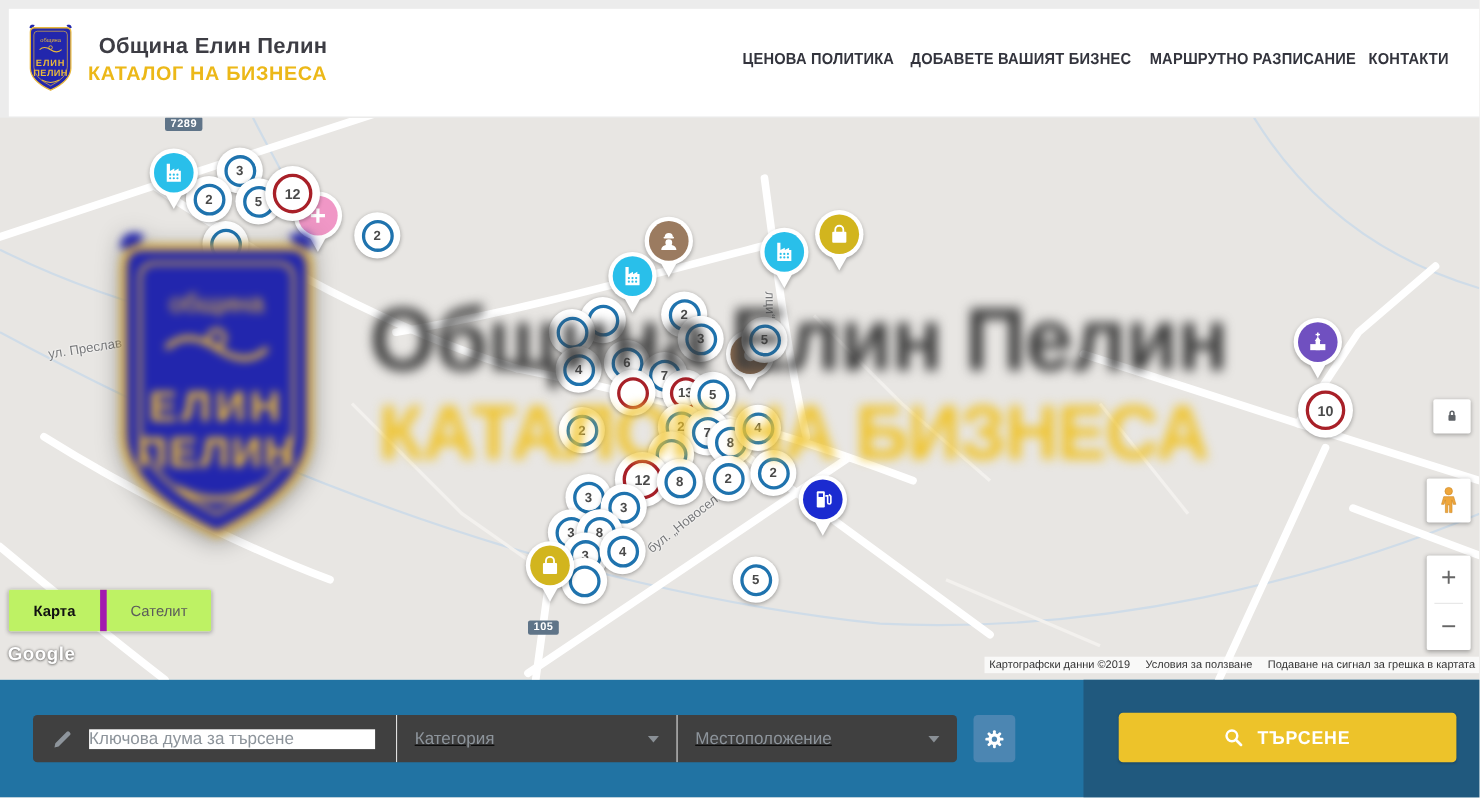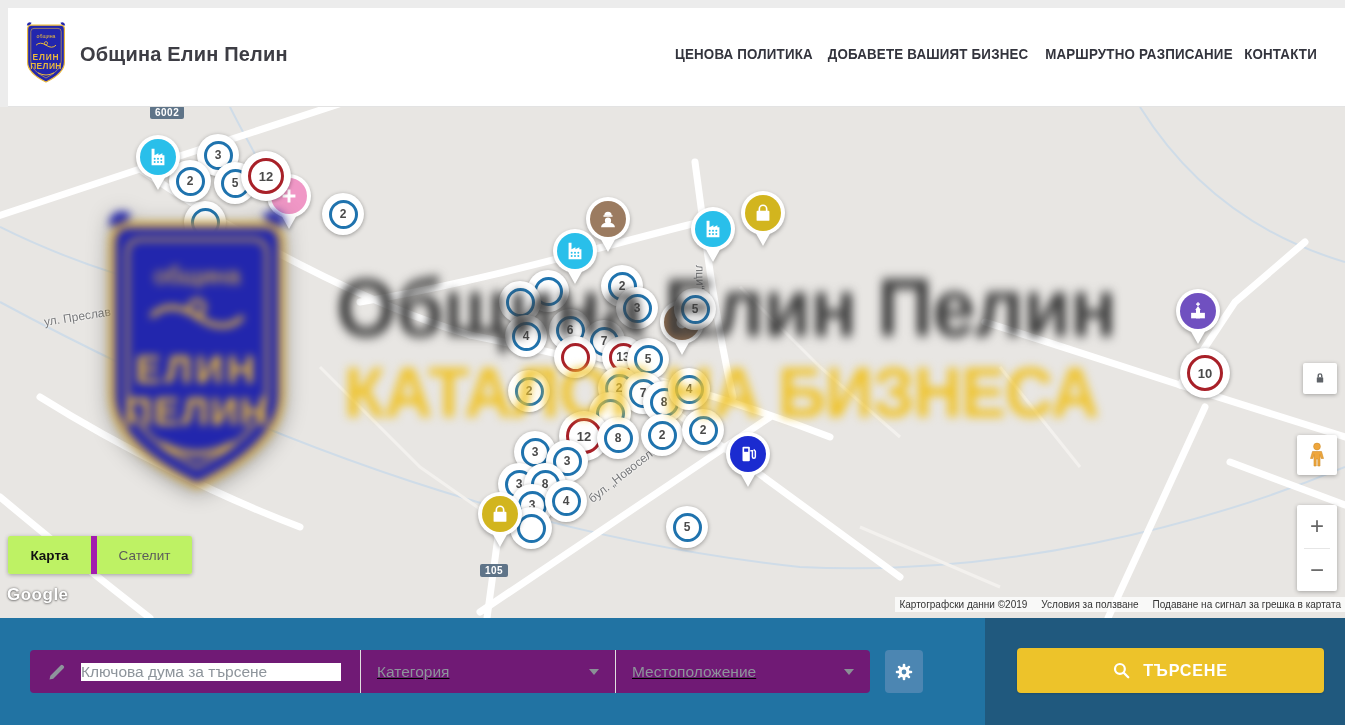--- a/index.html
+++ b/index.html
@@ -69,21 +69,21 @@
   .ctl-pegman { position:absolute; left:1297px; top:328px; z-index:6; width:40px; height:40px; background:#fff;
     border-radius:2px; box-shadow:0 1px 4px rgba(0,0,0,.3); display:flex; align-items:center; justify-content:center; cursor:pointer; }
   .ctl-zoom { position:absolute; left:1297px; top:398px; z-index:6; width:40px; height:86px; background:#fff;
     border-radius:2px; box-shadow:0 1px 4px rgba(0,0,0,.3); display:flex; flex-direction:column; }
   .zoom-btn { flex:1; display:flex; align-items:center; justify-content:center; font-size:24px; color:#666; cursor:pointer; }
   .zoom-divider { height:1px; background:#e6e6e6; margin:0 7px; }
 
   
   .search-bar { position:absolute; left:0; top:618px; width:1345px; height:107px; background:#2173a3; }
   .search-bar-right { position:absolute; left:985px; top:0; width:360px; height:107px; background:#20597e; }
-  .search-panel { position:absolute; left:30px; top:32px; width:840px; height:43px; background:#701a75;
+  .search-panel { position:absolute; left:30px; top:32px; width:840px; height:43px; background:#404040;
     border-radius:4px; display:flex; align-items:center; overflow:hidden; }
   .sec { height:100%; display:flex; align-items:center; }
   .sec-keyword { width:330px; padding-left:17px; }
   .sec-keyword input { border:none; outline:none; font-size:15.5px; color:#555; width:260px; margin-left:14px;
     font-family:"Liberation Sans", sans-serif; }
   .sec-keyword input::placeholder { color:#8d949b; opacity:1; }
   .vdivider { width:1px; height:100%; background:#e0e0e0; }
   .sec-select { width:254px; padding:0 16px; justify-content:space-between; cursor:pointer;text-decoration:underline; }
   .sec-select .sel-text { font-size:15.5px; color:#8d949b; }
   .caret { width:0; height:0; border-left:5px solid transparent; border-right:5px solid transparent; border-top:6px solid #8a9096; }
@@ -109,20 +109,21 @@
         <path d="M22,24 Q22,16 30,16 L90,16 Q98,16 98,24 L98,98 Q98,121 60,140 Q22,121 22,98 Z" fill="none" stroke="#e9b93c" stroke-width="1.5"></path>
         <text x="60" y="40" text-anchor="middle" font-size="13" fill="#e9b93c">община</text>
         <path d="M35,58 Q45,48 60,58 Q75,68 85,58" fill="none" stroke="#e9b93c" stroke-width="2.5"></path>
         <circle cx="60" cy="53" r="4" fill="none" stroke="#e9b93c" stroke-width="2"></circle>
         <text x="60" y="94" text-anchor="middle" font-size="21" font-weight="bold" fill="#e9b93c" letter-spacing="2">ЕЛИН</text>
         <text x="60" y="117" text-anchor="middle" font-size="21" font-weight="bold" fill="#e9b93c" letter-spacing="1">ПЕЛИН</text>
         <path d="M40,127 Q60,138 80,127" fill="none" stroke="#e9b93c" stroke-width="2.5"></path>
       </svg>
       <div class="brand-text">
         <div class="brand-title">Община Елин Пелин</div>
+        <div class="brand-subtitle">КАТАЛОГ НА БИЗНЕСА</div>
       </div>
     </div>
     <div class="nav">
         <div class="nav-item">ЦЕНОВА ПОЛИТИКА</div>
         <div class="nav-item">ДОБАВЕТЕ ВАШИЯТ БИЗНЕС</div>
         <div class="nav-item">МАРШРУТНО РАЗПИСАНИЕ</div>
         <div class="nav-item">КОНТАКТИ</div>
       </div>
   </div>
 
@@ -435,21 +436,21 @@
       <svg width="24" height="26" viewBox="0 0 24 26">
         <circle cx="12" cy="4.5" r="3.4" fill="#efa63b" stroke="#cf8d2b" stroke-width="0.6"></circle>
         <path d="M7.5 9.5 h9 l2 7 h-2.3 L15 12.5 V24 h-2.2 v-7 h-1.6 v7 H9 V12.5 L7.8 16.5 H5.5 z" fill="#efa63b" stroke="#cf8d2b" stroke-width="0.6"></path>
       </svg>
     </div>
     <div class="ctl-zoom">
       <div class="zoom-btn">+</div>
       <div class="zoom-divider"></div>
       <div class="zoom-btn">−</div>
     </div>
-  <div class="road-shield" style="left: 150px; top: -1px; z-index: 2;">6002</div>
+  <div class="road-shield" style="left: 150px; top: -1px; z-index: 2;">7289</div>
       <div class="road-shield" style="left: 480px; top: 457px; z-index: 2;">105</div>
       <div class="street-label" style="left: 44px; top: 208px; transform: rotate(-9deg); transform-origin: left center;">ул. Преслав</div>
       <div class="street-label" style="left: 590px; top: 386px; transform: rotate(-38deg); transform-origin: left center;">бул. „Новоселци“</div>
       <div class="street-label" style="left: 700px; top: 151px; transform: rotate(89deg); transform-origin: left center;">лци“</div>
     </div>
 
   <div class="search-bar">
     <div class="search-bar-right"></div>
     <div class="search-panel">
       <div class="sec sec-keyword">

